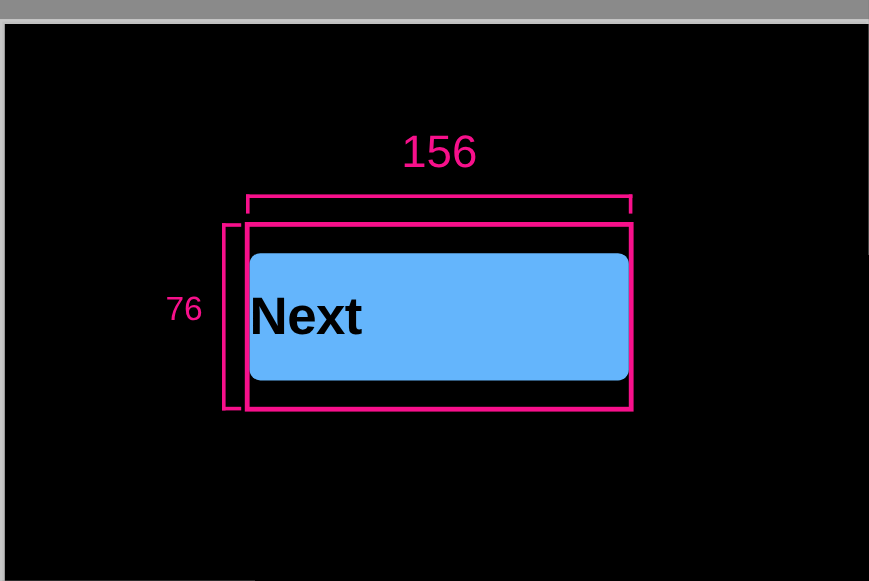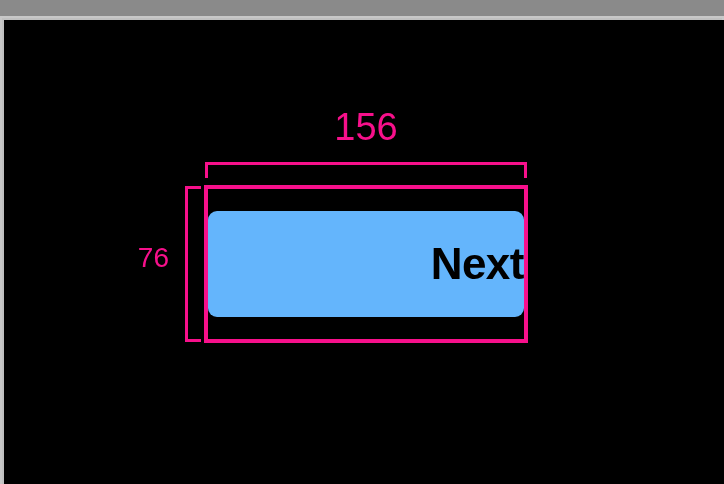--- a/index.html
+++ b/index.html
@@ -54,21 +54,21 @@
     position: absolute;
     left: 0;
     top: 22px;
     right: 0;
     bottom: 22px;
     background: #64b5fc;
     border: none;
     border-radius: 9px;
     display: flex;
     align-items: center;
-    justify-content: flex-end;
+    justify-content: flex-start;
     padding: 0;
     cursor: pointer;
   }
   #next-button-label {
     color: #000000;
     font-family: "Liberation Sans", sans-serif;
     font-size: 44px;
     font-weight: bold;
     letter-spacing: -0.5px;
     line-height: 1;

